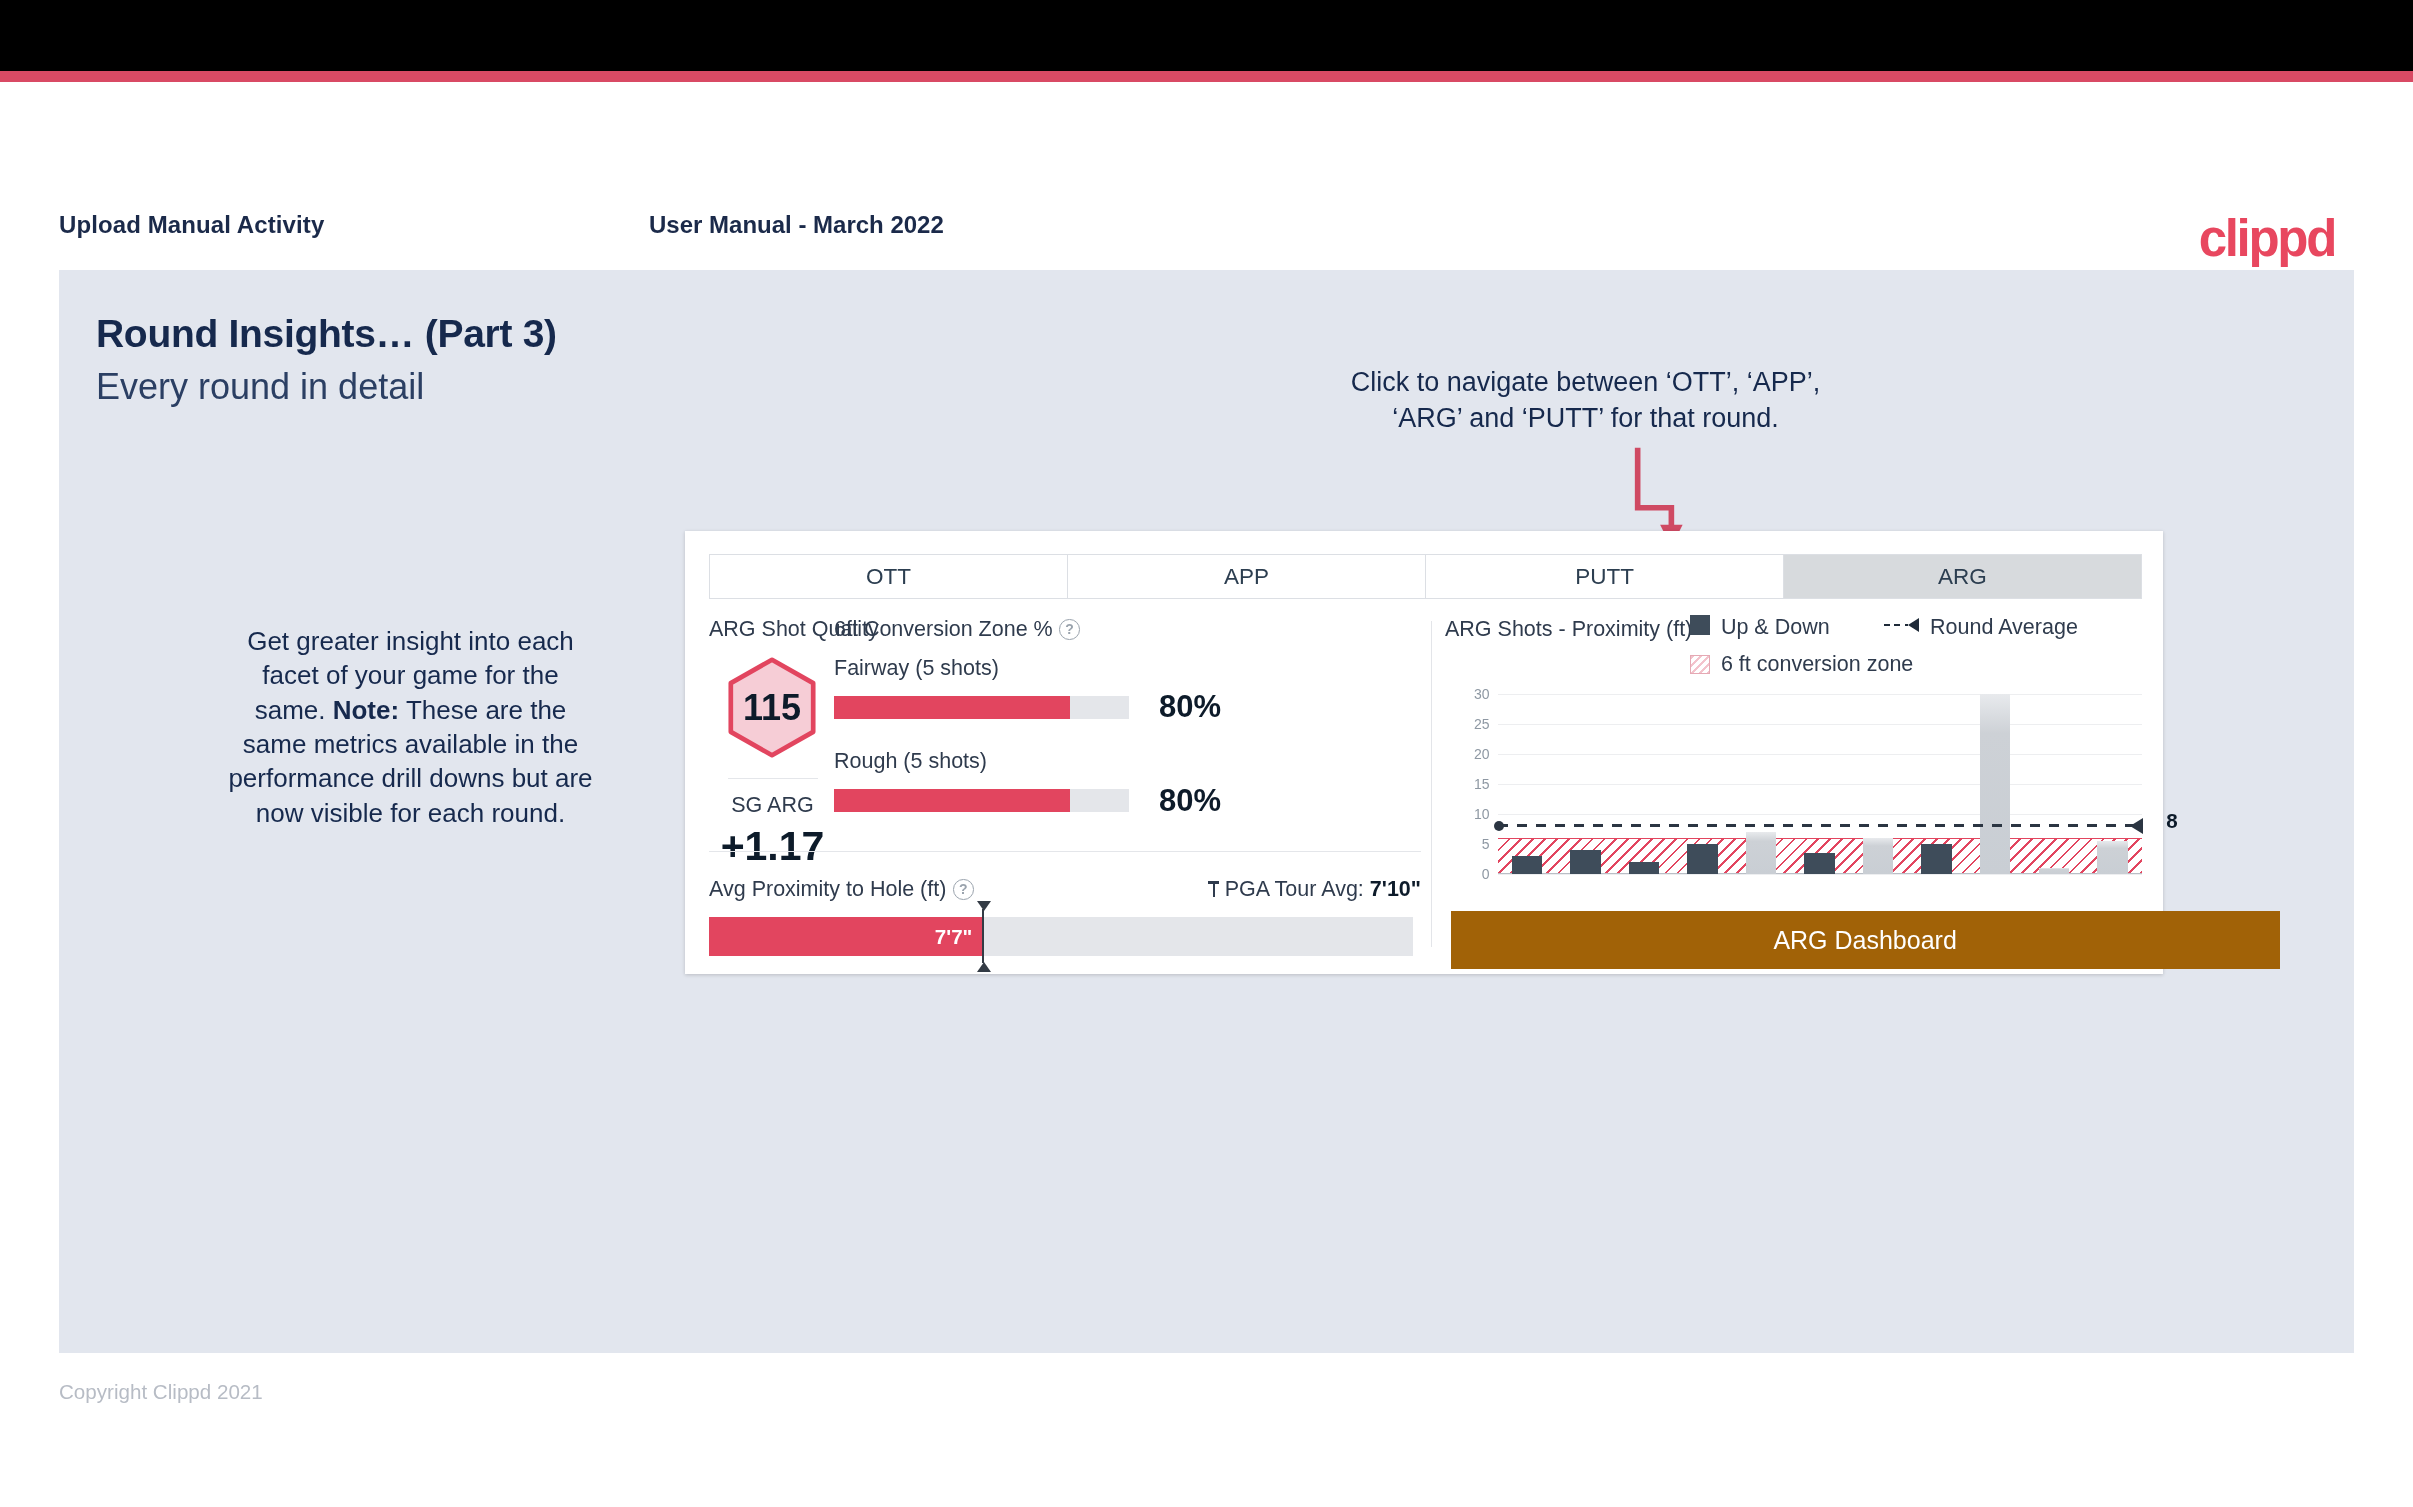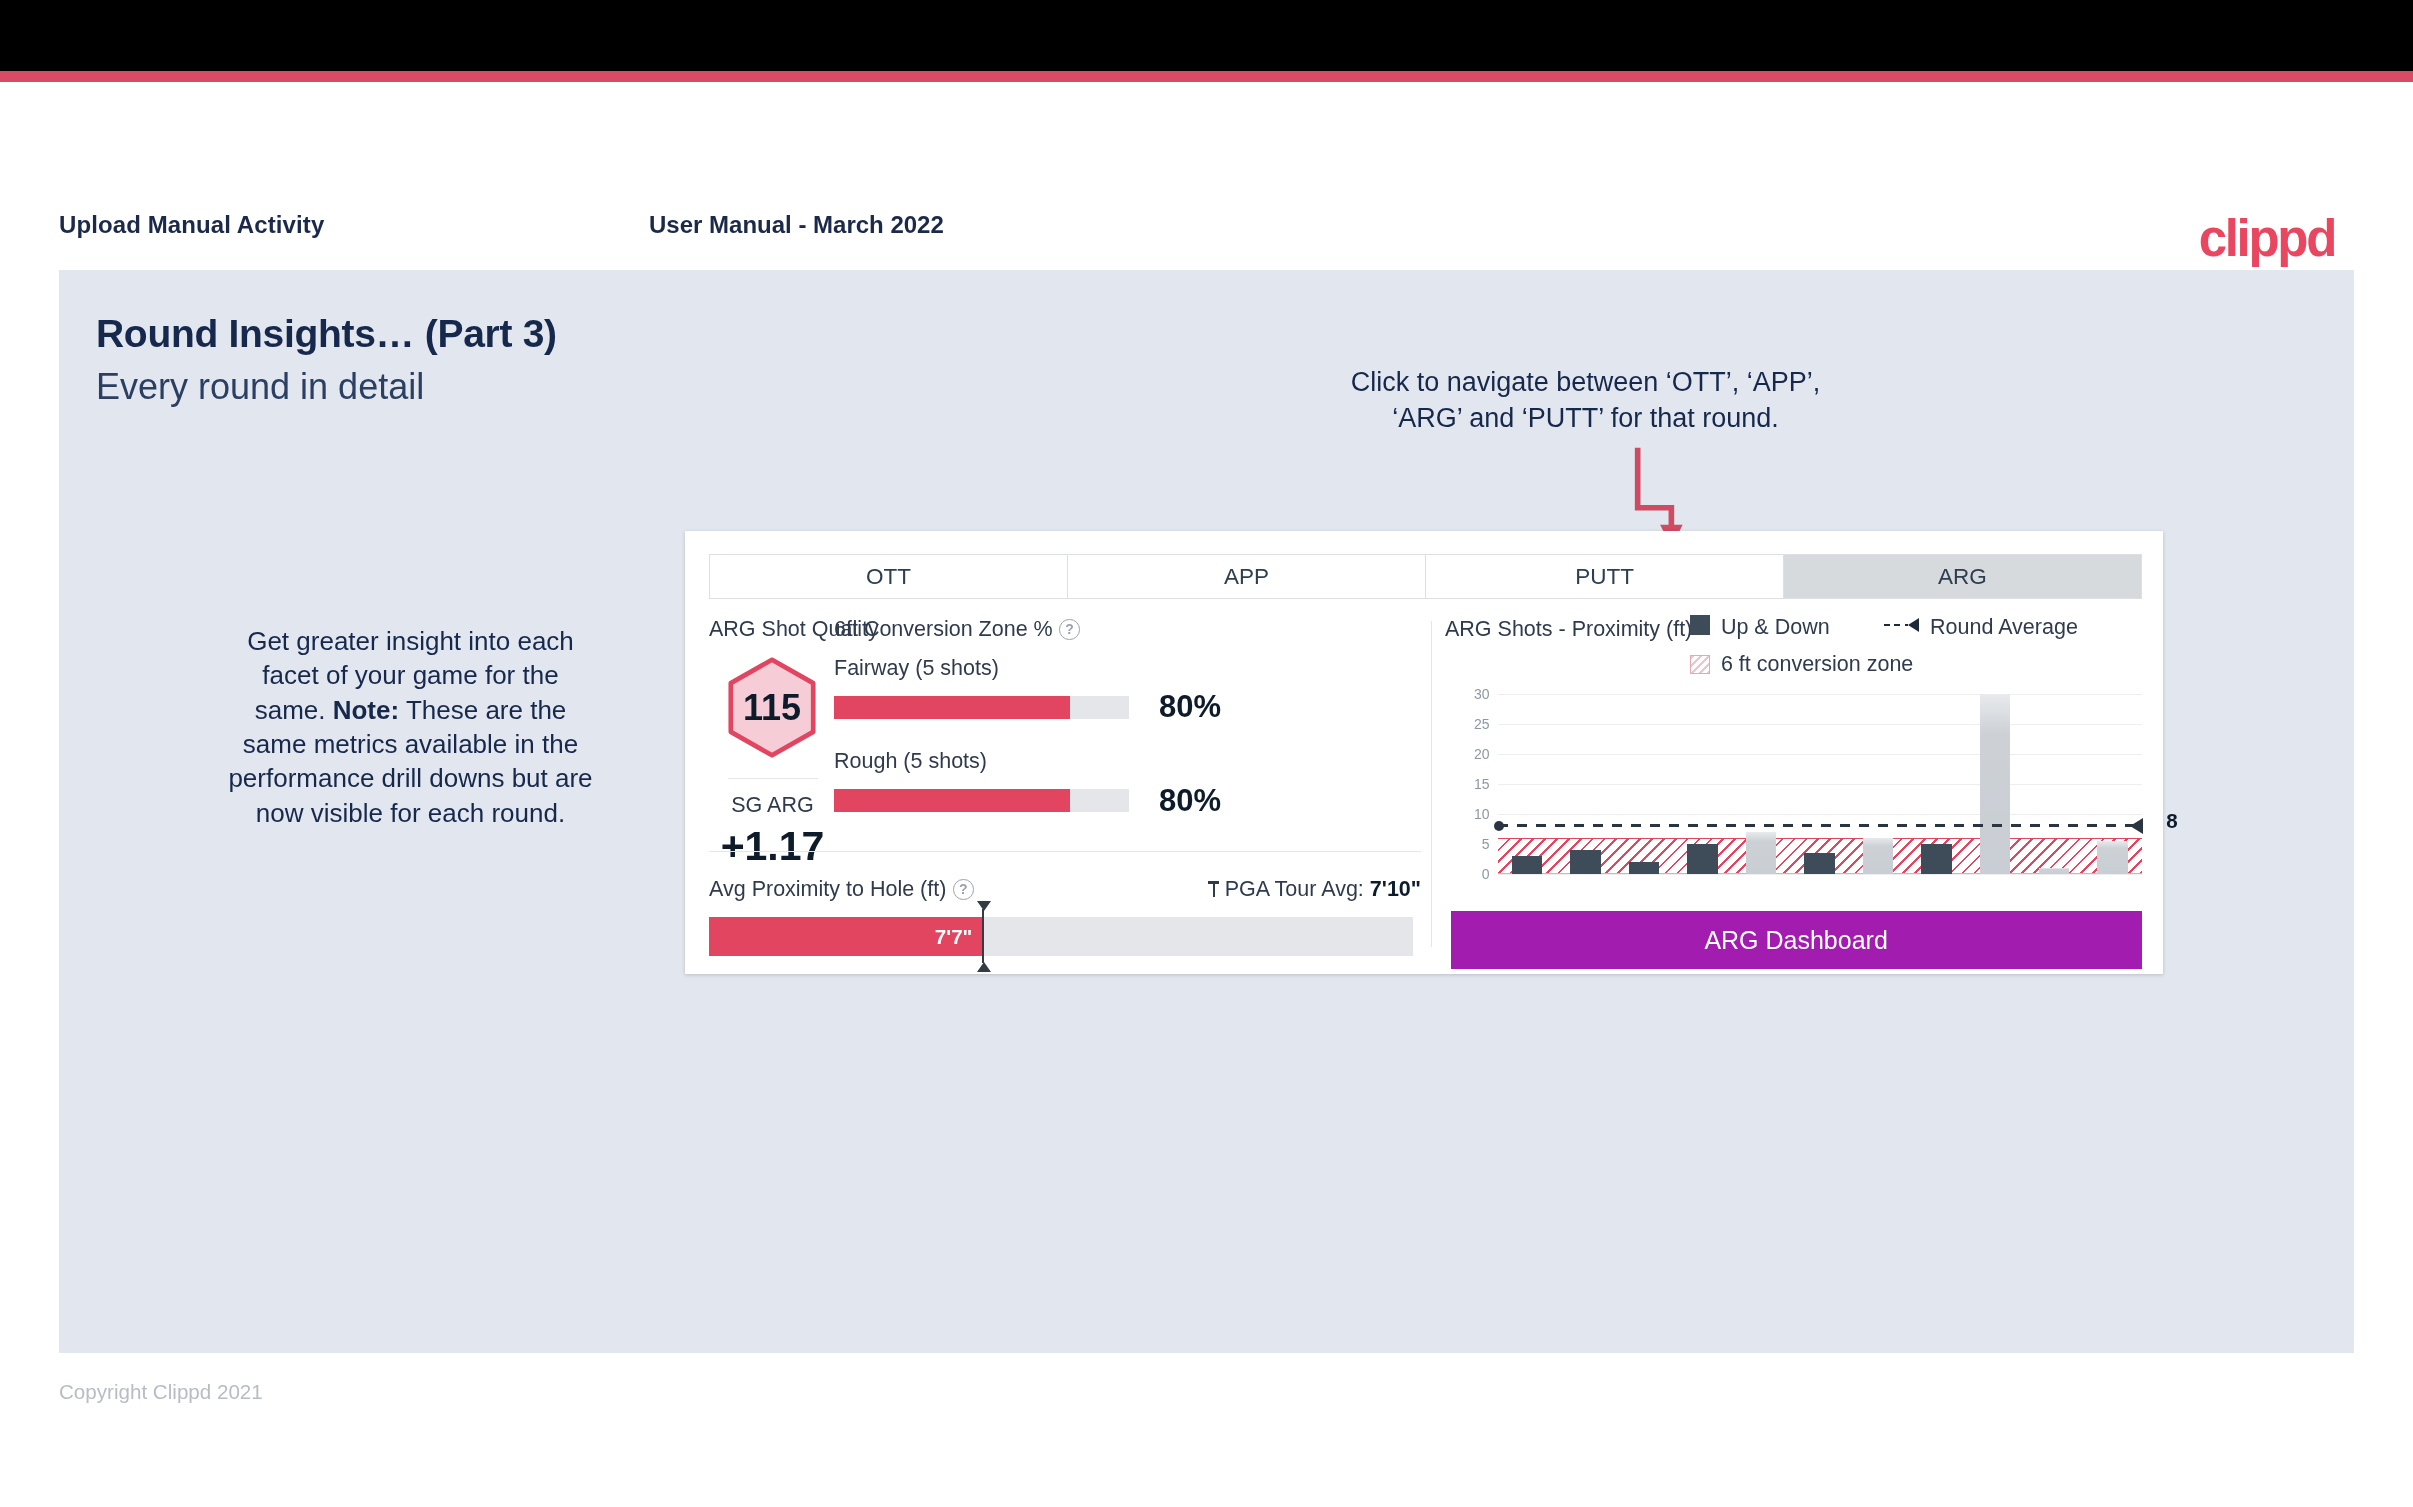--- a/index.html
+++ b/index.html
@@ -149,22 +149,22 @@
   .bar.updown { background:#3e4c5a; }
   .bar.other  { background:linear-gradient(to bottom,#e8eaed 0%, #cdd1d6 22%, #c9ced4 100%); }
   #avg-line { position:absolute; left:0; width:100%; height:2.8px;
      background:repeating-linear-gradient(to right,#2b3542 0 10.3px,transparent 10.3px 19px); }
   #avg-dot { position:absolute; left:-3.7px; top:-3.7px; width:10.3px;height:10.3px;border-radius:50%;background:#2b3542; }
   #avg-arrow { position:absolute; right:-1.9px; top:-6.6px; width:0;height:0;
      border-top:8.4px solid transparent;border-bottom:8.4px solid transparent;border-right:13px solid #2b3542;}
   #avg-value { position:absolute; right:-36px; top:-15px; font-size:20.6px; font-weight:bold; color:#0d1b2a; }
 
   #dash-button {
-    position:absolute; left:5.6px; top:294px; width:691px; height:58px;
-    background:#a21caf; color:#ffffff; font-size:25px;
+    position:absolute; left:5.6px; top:294px; width:829px; height:58px;
+    background:#a16207; color:#ffffff; font-size:25px;
     display:flex; align-items:center; justify-content:center; cursor:pointer;
   }
 
   #copyright { position:absolute; left:59px; top:1380px; font-size:20.6px; color:#b7bcc5; }
 </style>
 </head>
 <body>
 
 <div id="topbar-black"></div>
 <div id="topbar-accent"></div>

